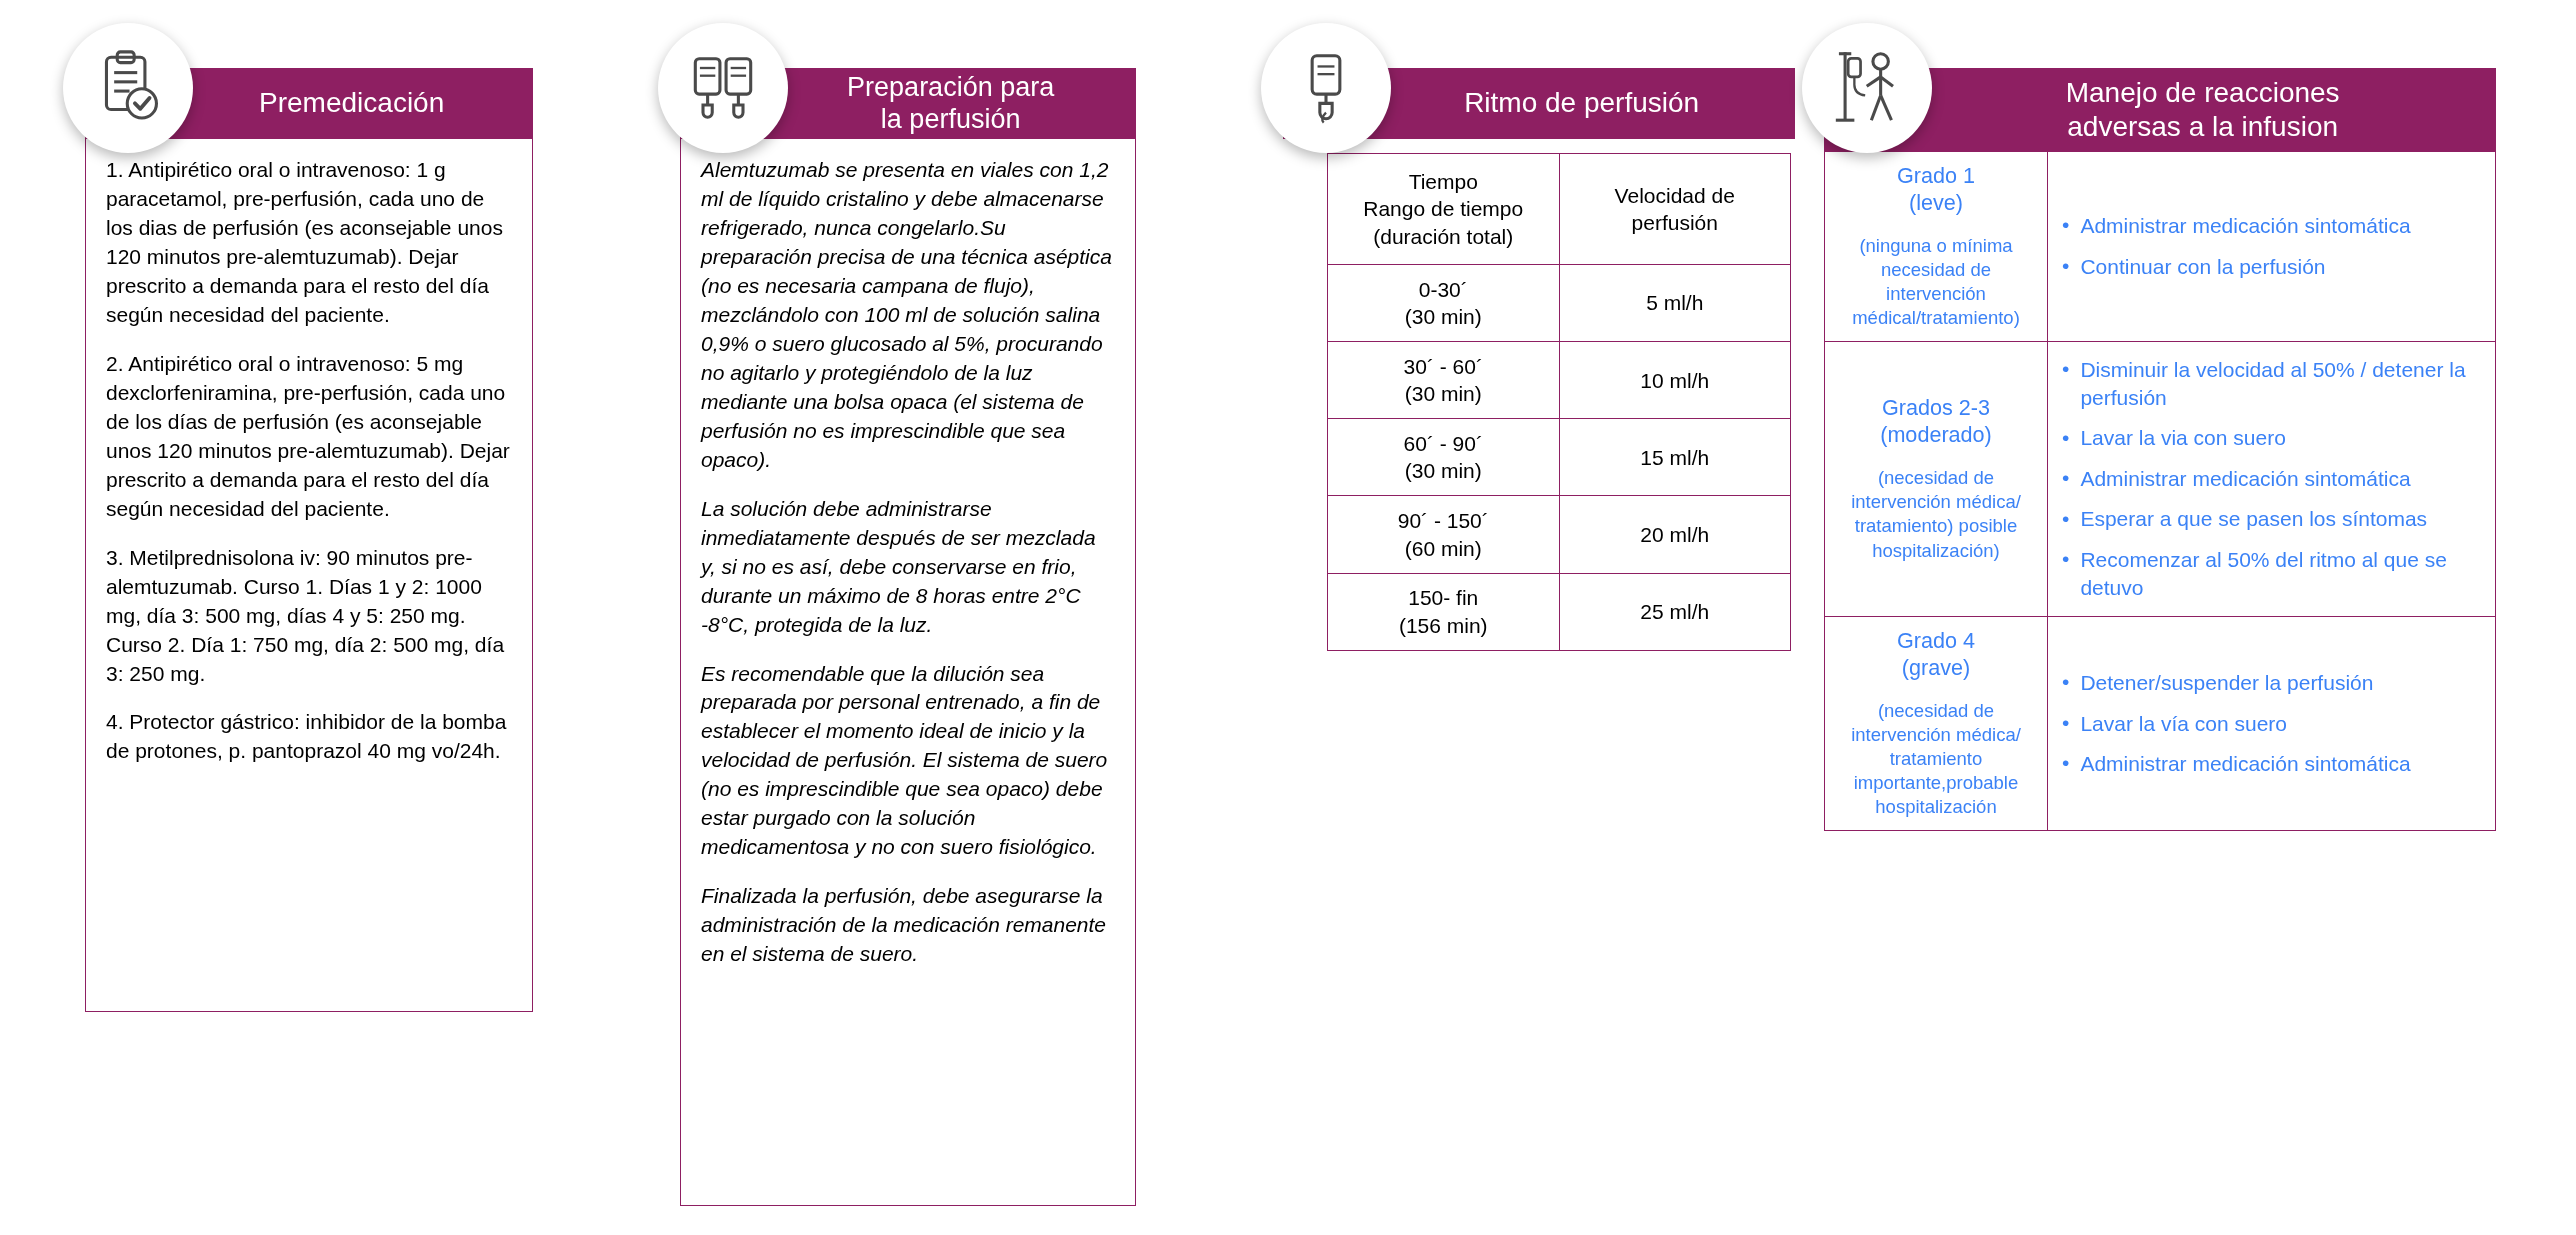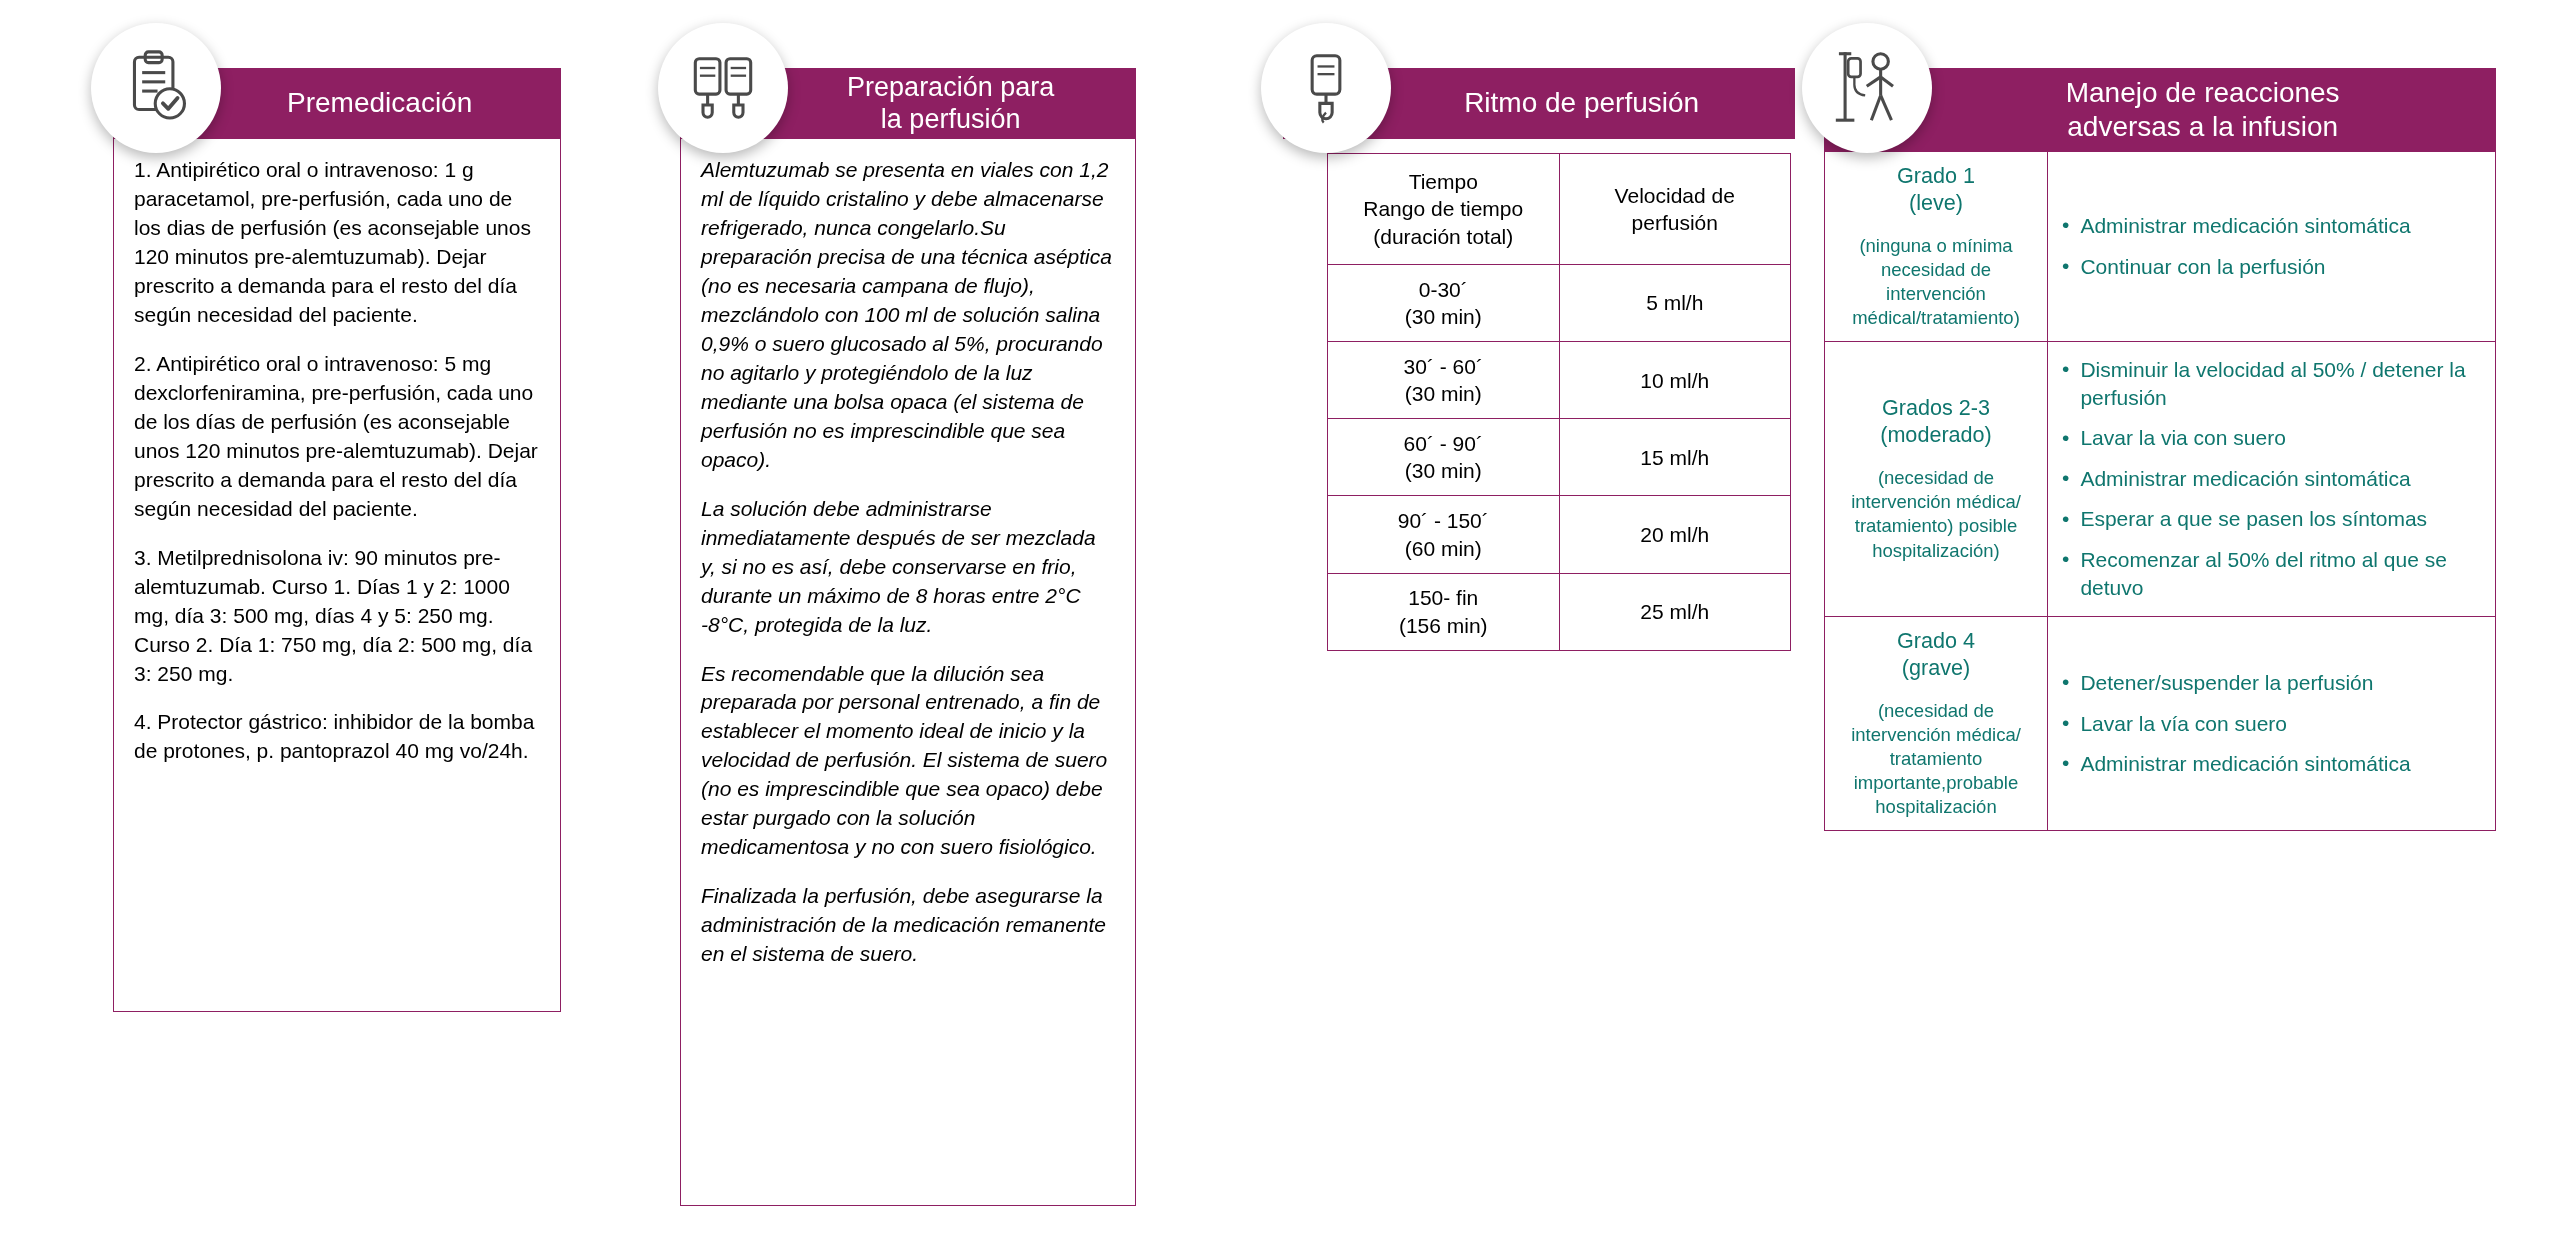--- a/index.html
+++ b/index.html
@@ -56,21 +56,21 @@
     left: -21.6px;
     box-shadow: 0 4.6px 12.4px rgba(0,0,0,0.28);
     display: flex;
     align-items: center;
     justify-content: center;
     z-index: 5;
   }
   .badge svg { display: block; }
 
   
-  #col-premedicacion { left: 85px; width: 448px; margin-left: 28px; }
+  #col-premedicacion { left: 85px; width: 448px; }
   #col-premedicacion .col-header { height: 71px; }
   #col-premedicacion .col-body { height: 873px; }
 
   
   #col-preparacion { left: 680px; width: 456px; }
   #col-preparacion .col-header { height: 71px; line-height: 1.18; font-size: 27px; }
   #col-preparacion .col-body { height: 1067px; font-style: italic; }
 
   
   #col-ritmo { left: 1283px; width: 512px; }
@@ -103,21 +103,21 @@
   #col-manejo .col-header { height: 83px; line-height: 1.2; }
   #col-manejo .col-body { border: none; padding: 0; }
   table.adv-table {
     border-collapse: collapse;
     width: 672px;
     table-layout: fixed;
   }
   table.adv-table td {
     border: 1.5px solid #8e1f62;
     vertical-align: middle;
-    color: #0f766e;
+    color: #3b82f6;
     font-size: 21px;
     line-height: 1.38;
     padding: 14px 12.4px;
   }
   table.adv-table td.grade-cell {
     width: 223px;
     text-align: center;
     padding: 10.8px 7.7px;
   }
   .grade-title { font-size: 21.6px; line-height: 1.25; }

